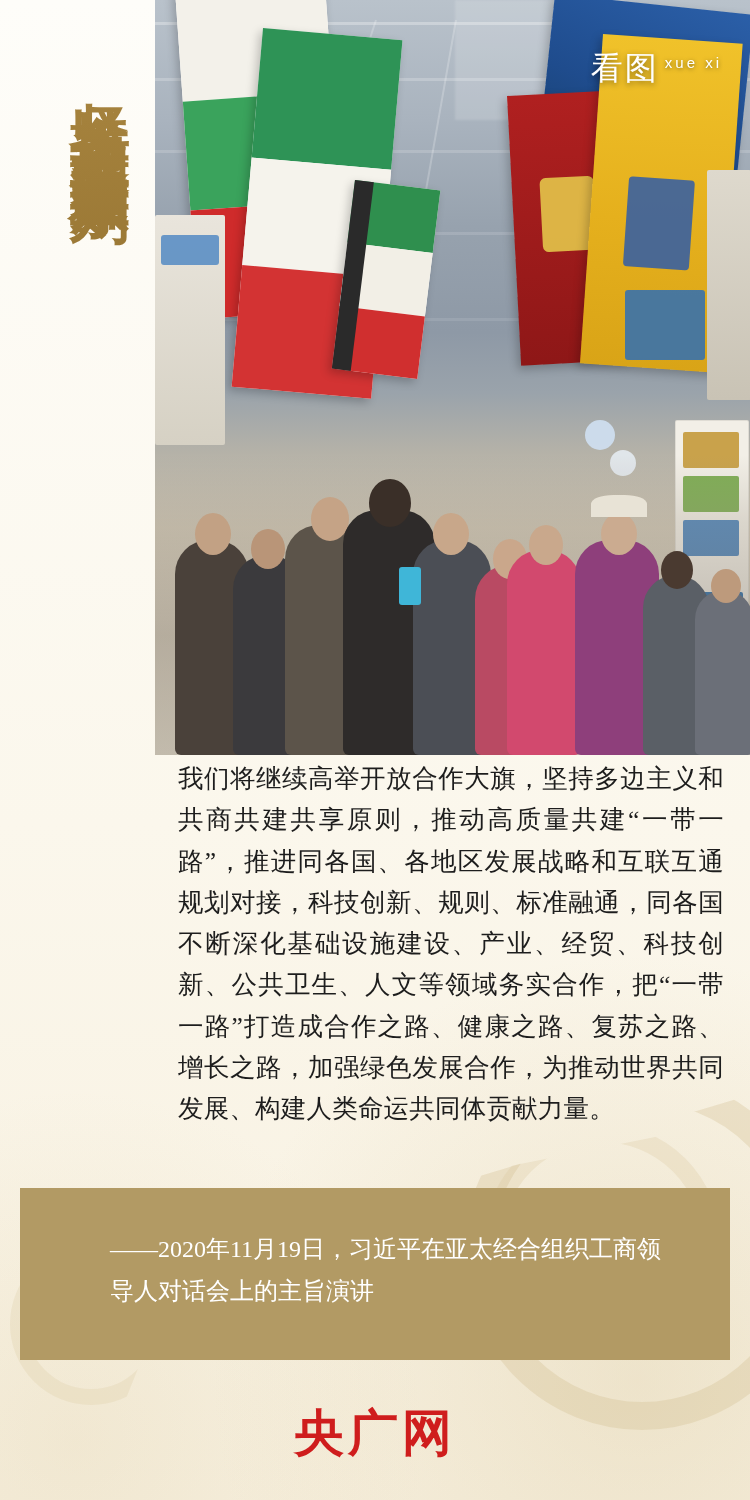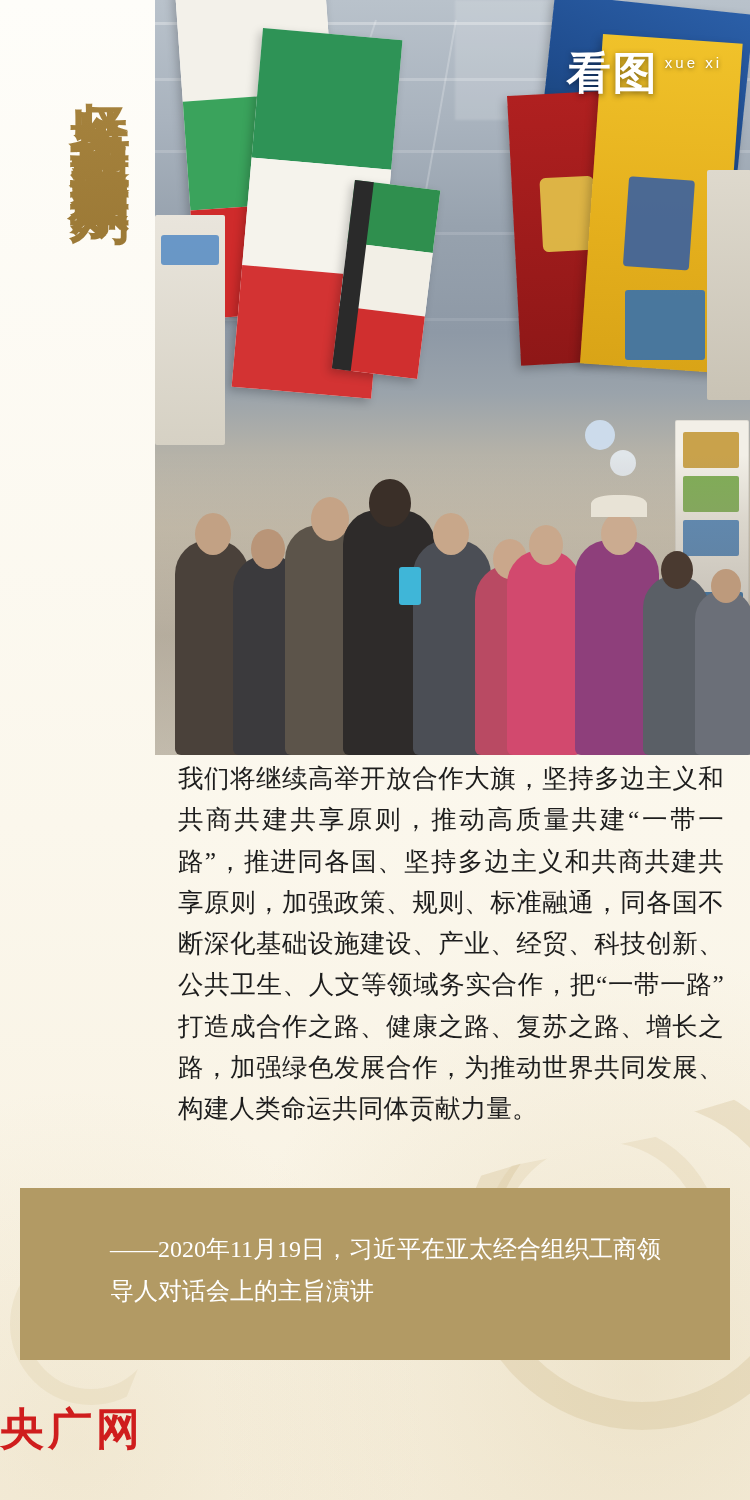--- a/index.html
+++ b/index.html
@@ -105,22 +105,22 @@
   .logo-badge {
     position: absolute;
     right: 28px;
     top: 52px;
     display: flex;
     align-items: flex-start;
     gap: 6px;
     color: #ffffff;
   }
   .logo-kt {
-    font-size: 44px;
-    font-weight: 700;
+    font-size: 32px;
+    font-weight: 400;
     letter-spacing: 2px;
     line-height: 1;
     text-shadow: 0 2px 6px rgba(0,0,0,0.45);
     text-align: right;
   }
   .logo-xuexi-wrap { text-align: left; }
   .logo-xuexi-cn {
     font-size: 56px;
     font-weight: 700;
     line-height: 0.9;
@@ -167,24 +167,24 @@
     font-size: 24px;
     line-height: 1.75;
     font-family: "Liberation Serif", "DejaVu Serif", serif;
   }
 
   
   .footer-logo {
     position: absolute;
     left: 0; right: 0;
     top: 1400px;
-    text-align: left;
+    text-align: center;
     font-family: "Liberation Serif", "DejaVu Serif", serif;
     font-weight: 700;
-    font-size: 44px;
+    font-size: 50px;
     letter-spacing: 4px;
     color: #cf1d1d;
   }
 </style>
 </head>
 <body>
 
 <div class="bg-wash"></div>
 <div class="swirl s1"></div>
 <div class="swirl s2"></div>
@@ -284,18 +284,18 @@
   <div class="logo-badge">
     <span class="logo-kt">看图</span>
     <span class="logo-xuexi-wrap">
       <span class="logo-xuexi-py" style="display:block;">xue xi</span>
     </span>
   </div>
 </div>
 
 <div class="title-col">坚持多边主义和共商共建共享原则</div>
 
-<div class="quote">我们将继续高举开放合作大旗，坚持多边主义和共商共建共享原则，推动高质量共建“一带一路”，推进同各国、坚持多边主义和共商共建共享原则，加强政策、规则、标准融通，同各国不断深化基础设施建设、产业、经贸、科技创新、公共卫生、人文等领域务实合作，把“一带一路”打造成合作之路、健康之路、复苏之路、增长之路，加强绿色发展合作，为推动世界共同发展、构建人类命运共同体贡献力量。</div>
+<div class="quote">我们将继续高举开放合作大旗，坚持多边主义和共商共建共享原则，推动高质量共建“一带一路”，推进同各国、各地区发展战略和互联互通规划对接，科技创新、规则、标准融通，同各国不断深化基础设施建设、产业、经贸、科技创新、公共卫生、人文等领域务实合作，把“一带一路”打造成合作之路、健康之路、复苏之路、增长之路，加强绿色发展合作，为推动世界共同发展、构建人类命运共同体贡献力量。</div>
 
 <div class="source-band"></div>
 <div class="source-text">——2020年11月19日，习近平在亚太经合组织工商领导人对话会上的主旨演讲</div>
 
 <div class="footer-logo">央广网</div>
 
 </body></html>

